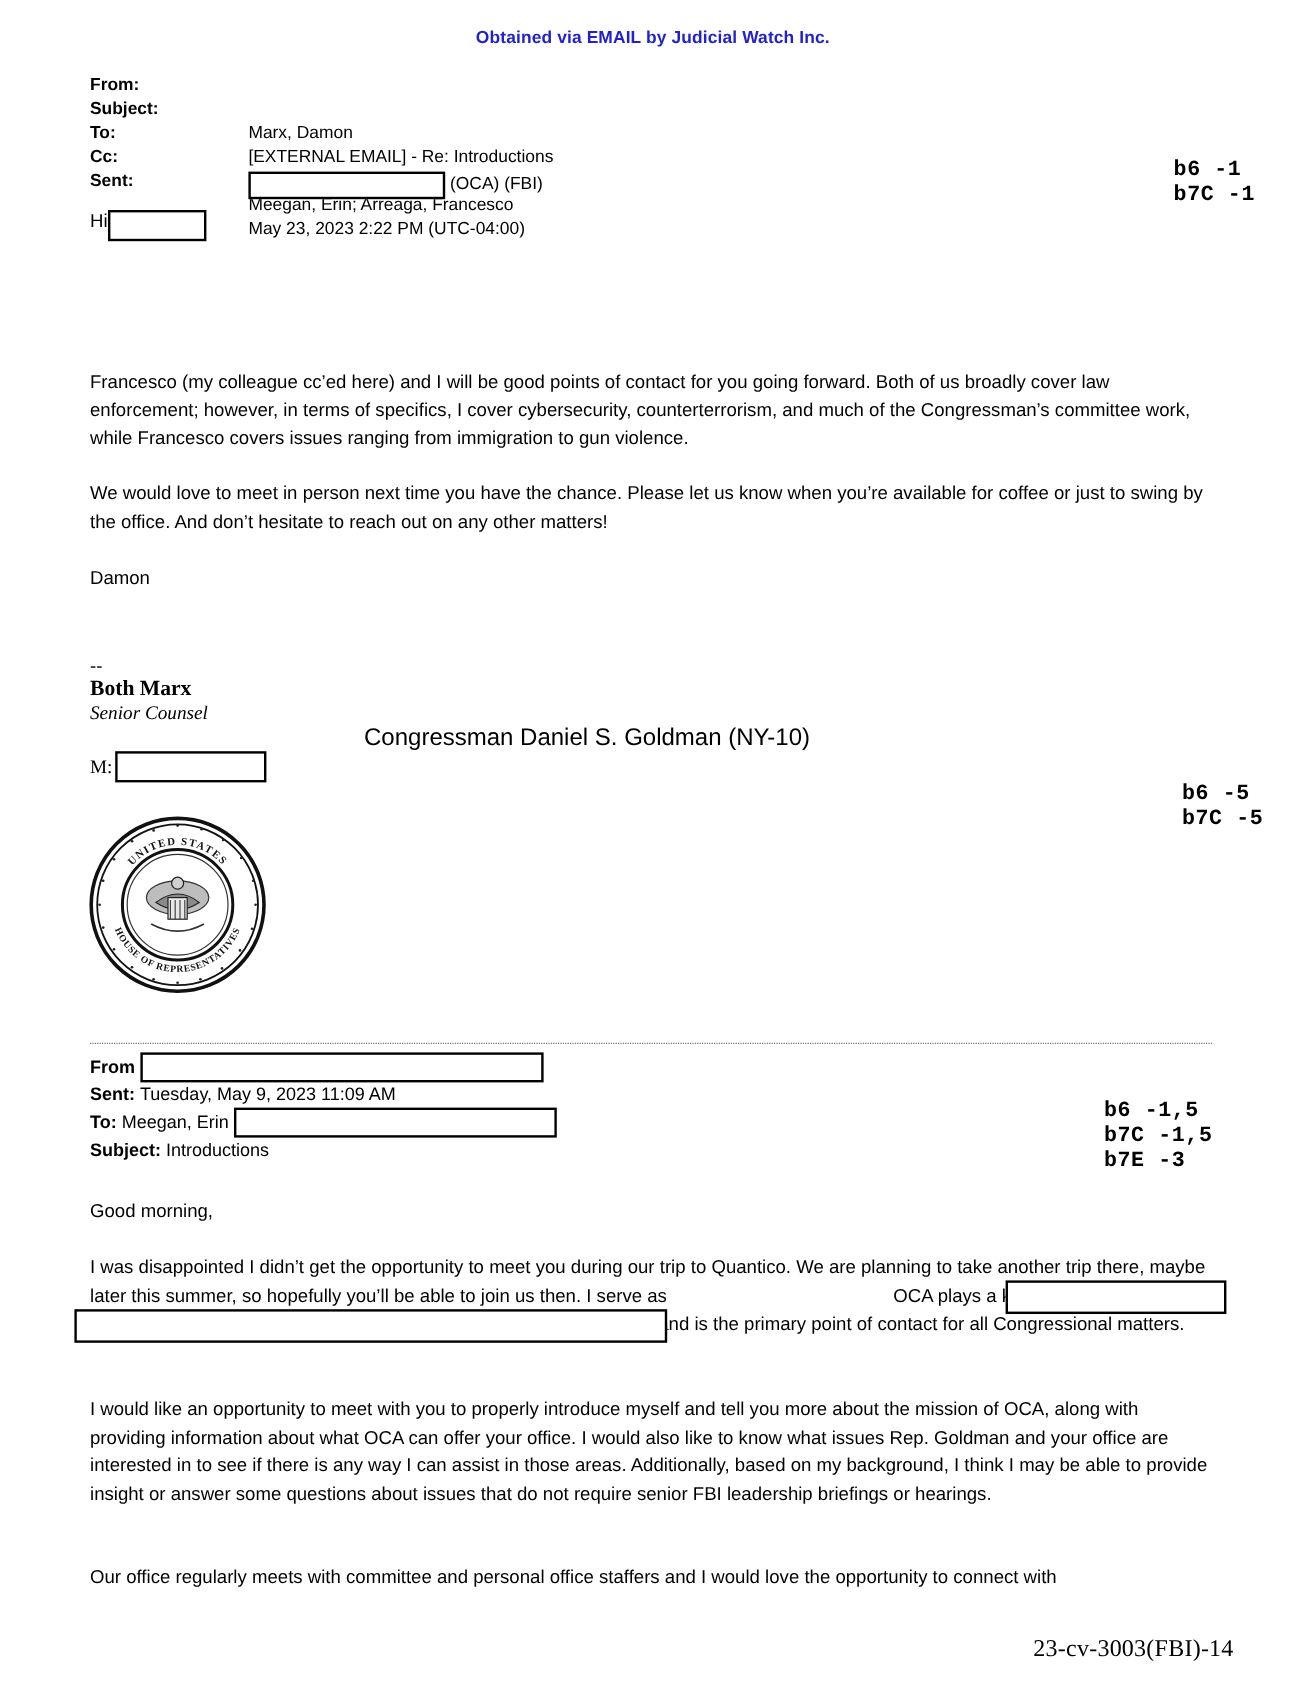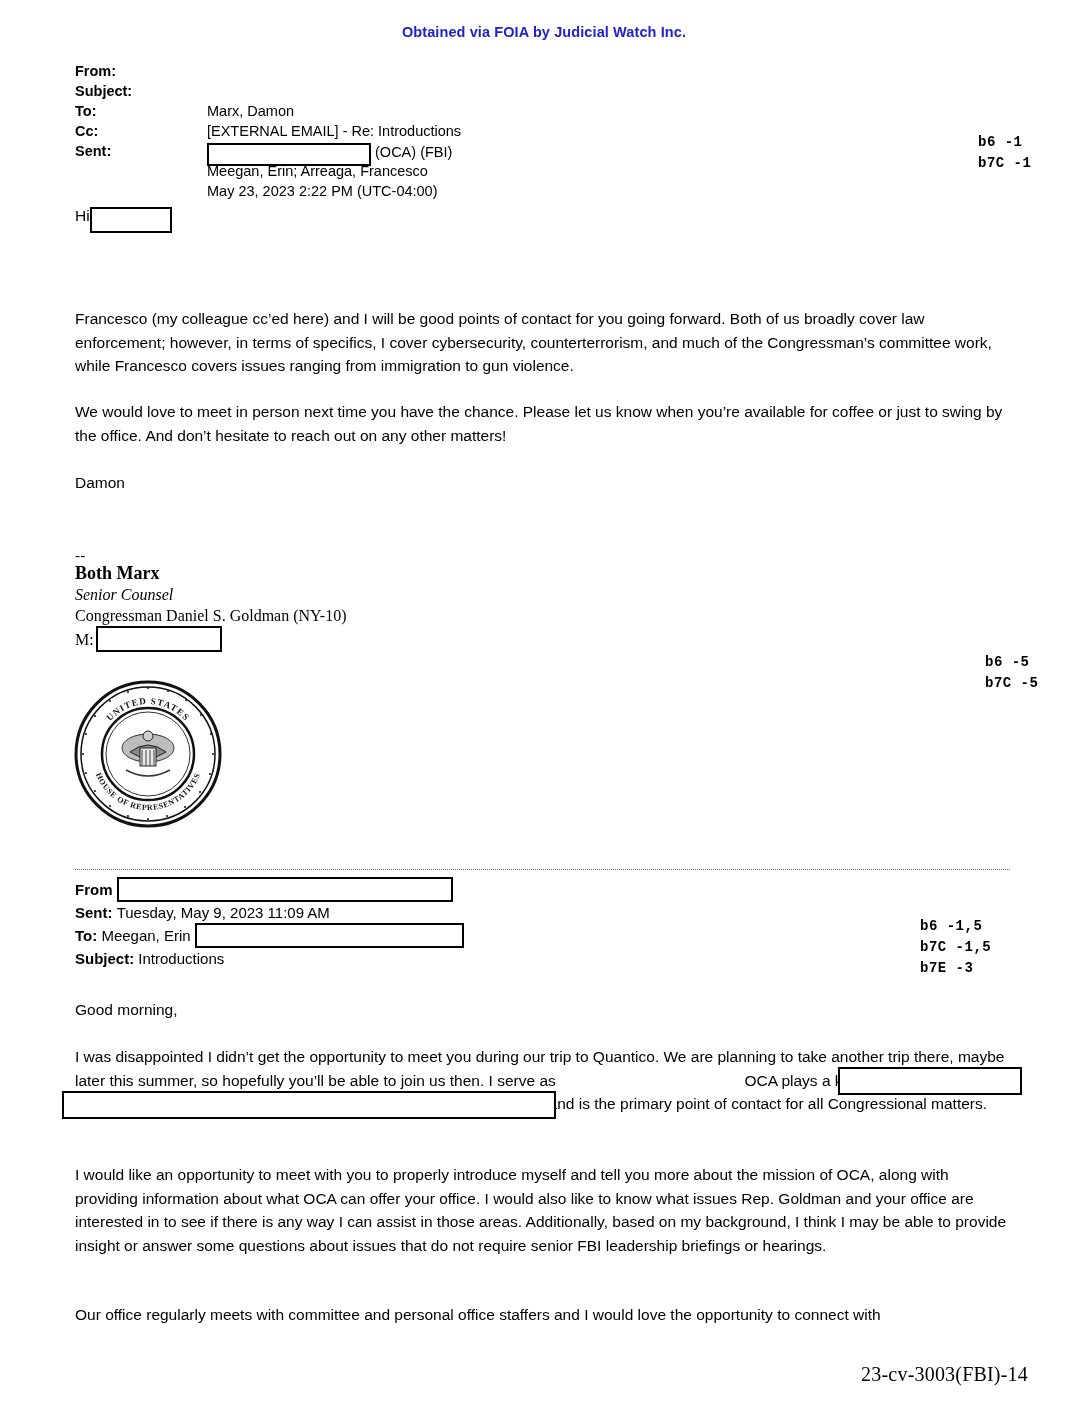--- a/index.html
+++ b/index.html
@@ -70,21 +70,21 @@
 
   
   .body-text {
     position: absolute;
     left: 75px;
     width: 935px;
     font-size: 15.5px;
     line-height: 23.5px;
     font-family: "Liberation Sans", sans-serif;
   }
-  .p-hi  { top: 204px; }
+  .p-hi  { top: 172px; }
   .p1    { top: 236px; }
   .p2    { top: 307px; }
   .p3    { top: 400px; }
   .p-best{ top: 471px; }
   .sig-dashes { top: 544px; }
 
   .sig-block {
     position: absolute;
     left: 75px;
     top: 562px;
@@ -97,23 +97,24 @@
     line-height: 22px;
     font-family: "Liberation Serif", serif;
   }
   .sig-title {
     font-size: 16px;
     font-style: italic;
     line-height: 21px;
     font-family: "Liberation Serif", serif;
   }
   .sig-org {
-    font-size: 16px;
+    font-size: 20px;
     line-height: 21px;
-    font-family: Liberation Serif, serif;
+    font-family: Liberation Sans, sans-serif;
+    text-align: right;
   }
   .sig-m {
     font-size: 16px;
     line-height: 21px;
     display: flex;
     align-items: center;
     font-family: "Liberation Serif", serif;
   }
   .r-m { width: 122px; height: 22px; margin-left: 2px; }
 
@@ -124,21 +125,21 @@
     top: 678px;
     width: 152px;
     height: 152px;
   }
   .seal svg { display: block; }
 
   
   .exempt {
     position: absolute;
     font-family: "Liberation Mono", monospace;
-    font-size: 14px;
+    font-size: 18px;
     font-weight: bold;
     line-height: 21px;
     letter-spacing: 0.5px;
   }
   .ex1 { left: 978px; top: 132px; }
   .ex2 { left: 985px; top: 652px; }
   .ex3 { left: 920px; top: 916px; }
 
   
   .divider {
@@ -199,21 +200,21 @@
     font-family: "Liberation Serif", serif;
     font-size: 20px;
     letter-spacing: 0.2px;
   }
 </style>
 </head>
 <body>
 
 <div class="page">
 
-  <div class="foia-stamp">Obtained via FOIA by Judicial Watch Inc.</div>
+  <div class="foia-stamp">Obtained via EMAIL by Judicial Watch Inc.</div>
 
   <div class="hdr">
     <div class="hdr-row">
       <div class="hdr-label">From:</div>
       <div class="hdr-value">Marx, Damon</div>
     </div>
     <div class="hdr-row">
       <div class="hdr-label">Subject:</div>
       <div class="hdr-value">[EXTERNAL EMAIL] - Re: Introductions</div>
     </div>

